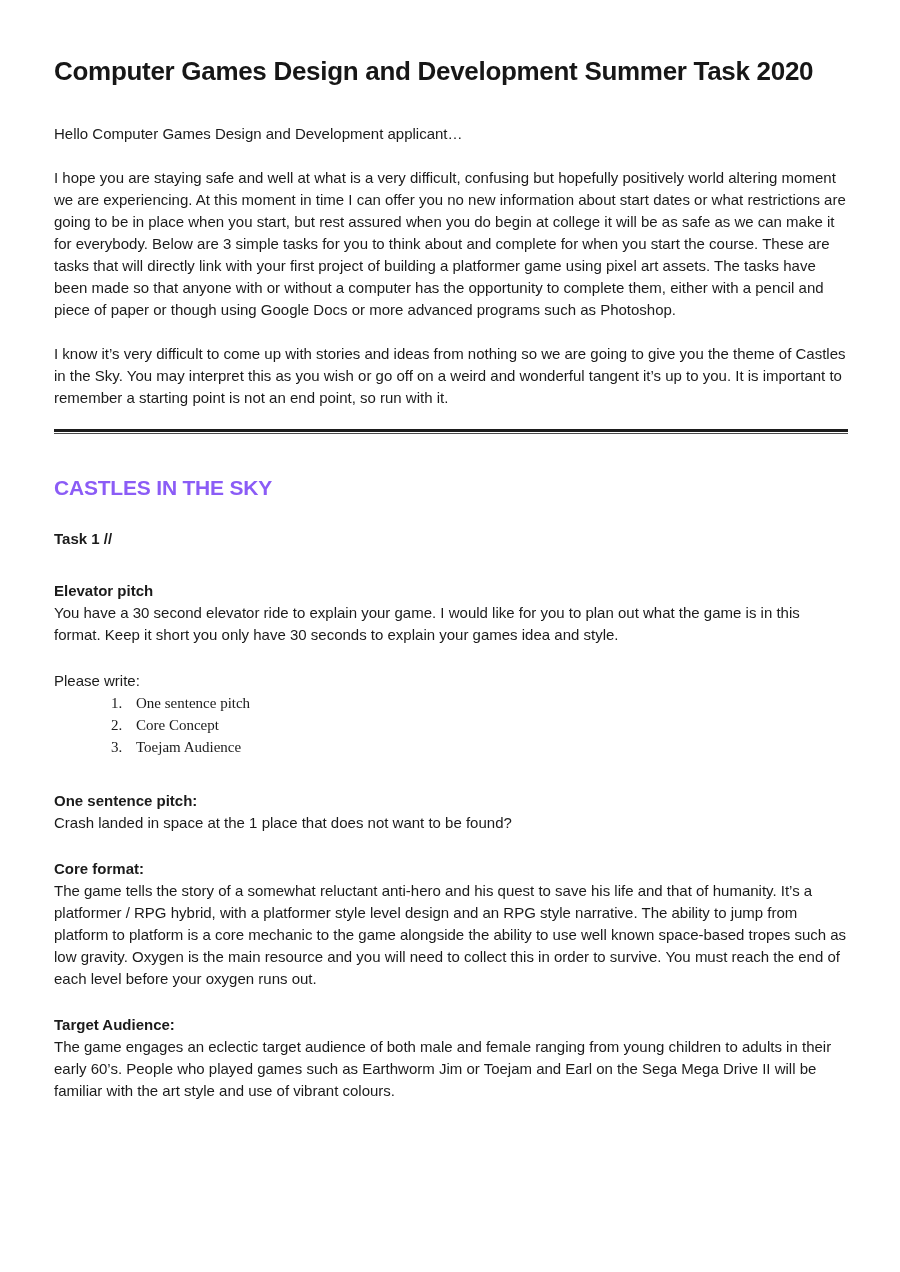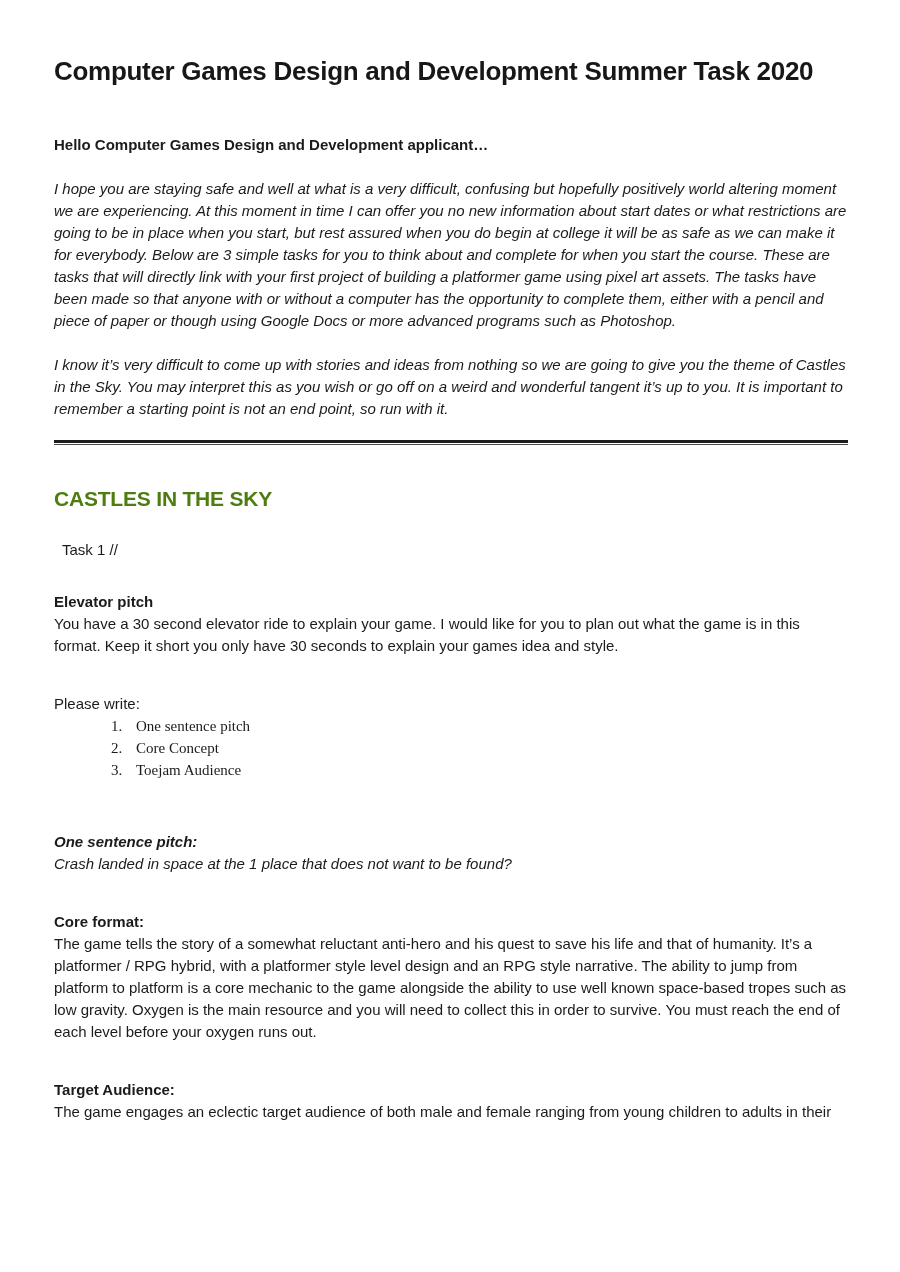--- a/index.html
+++ b/index.html
@@ -23,56 +23,53 @@
   }
   .doc-title {
     margin: 0;
     font-size: 26px;
     line-height: 34px;
     font-weight: bold;
     letter-spacing: -0.3px;
     color: #171717;
   }
   .greeting {
-    margin: 46px 0 0 0;
-    font-weight: bold;
+    margin: 35px 0 0 0;
   }
   .para {
     margin: 22px 0 0 0;
-    font-style: italic;
   }
   .rule {
     margin: 20px 0 0 0;
     height: 0;
     border: none;
     border-top: 3px solid #1d1d1d;
     border-bottom: 1px solid #4a4a4a;
     padding-top: 1px;
   }
   .section-heading {
     margin: 40px 0 0 0;
     font-size: 21px;
     line-height: 28px;
     font-weight: bold;
     letter-spacing: -0.2px;
-    color: #4d7c0f;
+    color: #8b5cf6;
   }
   .task-label {
-    margin: 26px 0 0 8px;
-    font-weight: normal;
+    margin: 26px 0 0 0;
+    font-weight: bold;
   }
   .block {
     margin: 30px 0 0 0;
   }
   .block-tight {
-    margin: 36px 0 0 0;
+    margin: 24px 0 0 0;
   }
   .block-spaced {
-    margin: 50px 0 0 0;
-    font-style: italic;
+    margin: 32px 0 0 0;
   }
   .block-heading {
     font-weight: bold;
     margin: 0;
   }
   .block-body {
     margin: 0;
   }
   ol.write-list {
     margin: 0;

